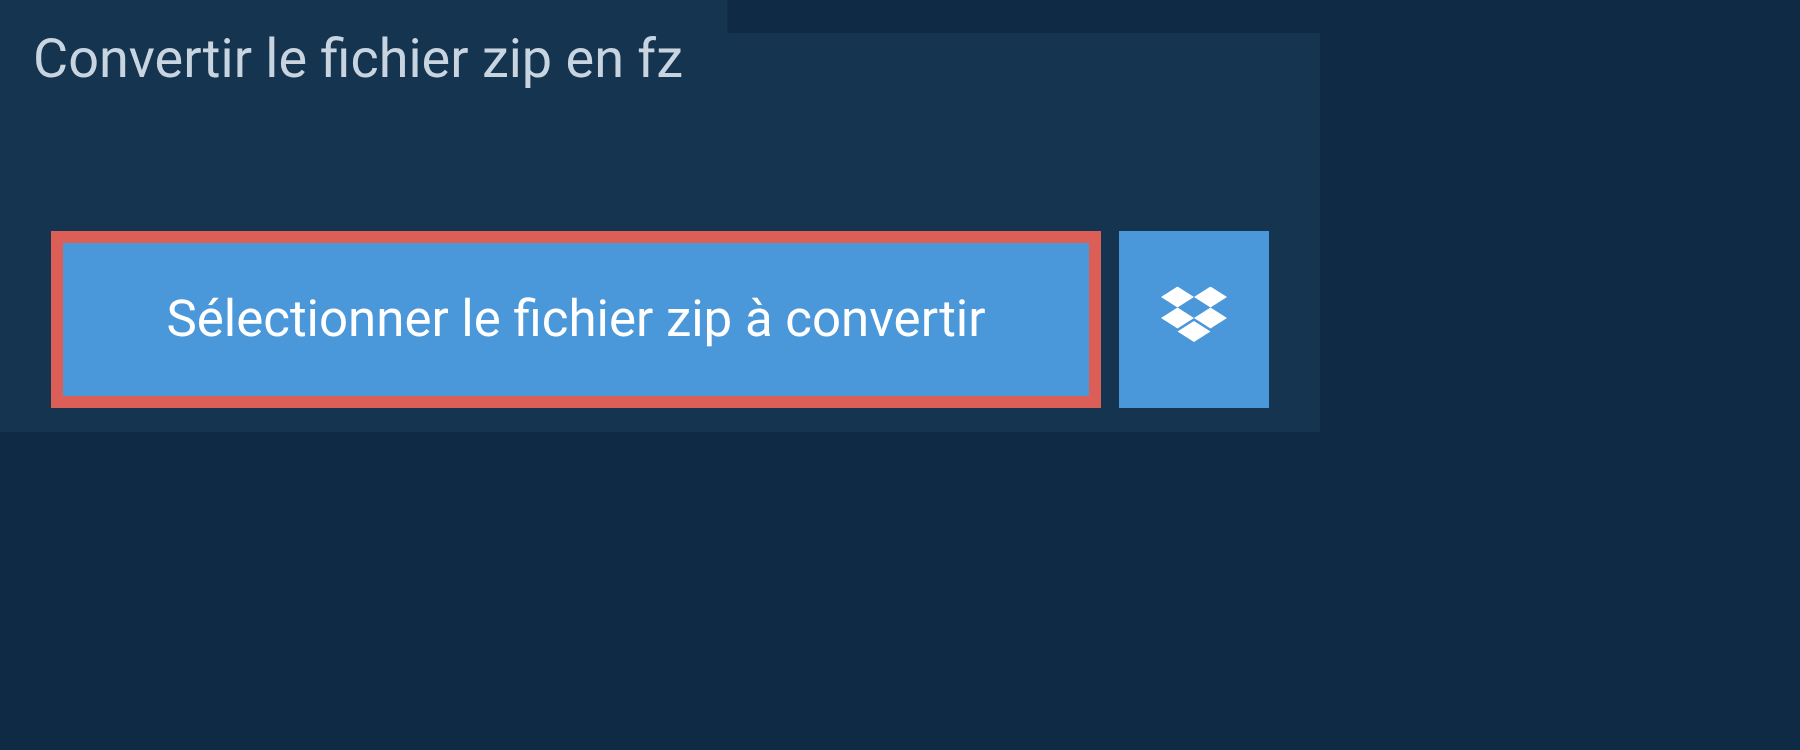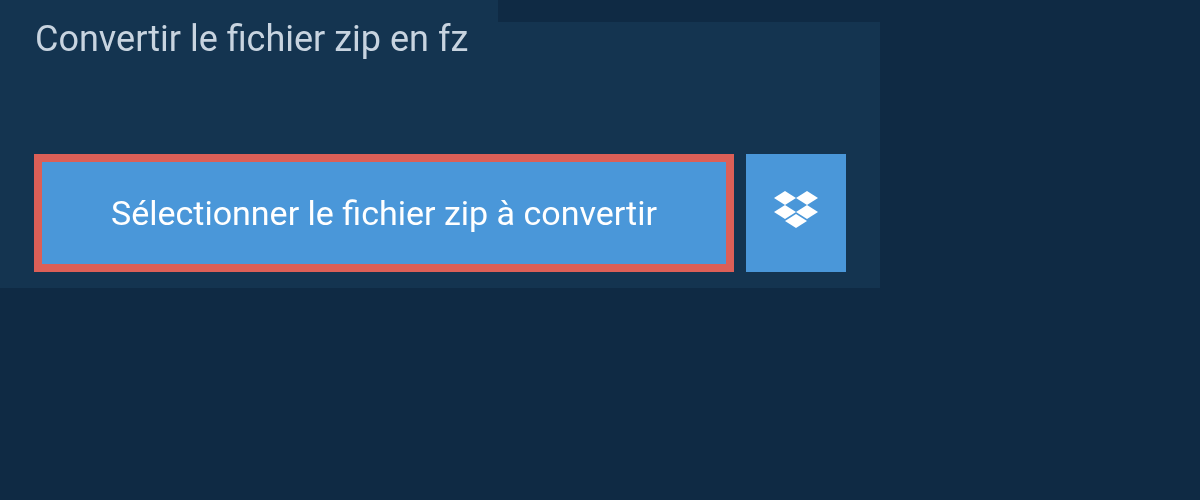--- a/index.html
+++ b/index.html
@@ -28,21 +28,20 @@
       top: 0;
       background-color: #143450;
       padding: 18px 30px 18px 22px;
       display: inline-block;
     }
     .tab-text {
       color: #c8d4e0;
       font-size: 36px;
       font-weight: 400;
       white-space: nowrap;
-      margin-left: 13px;
     }
     .button-row {
       position: absolute;
       left: 34px;
       top: 132px;
       display: flex;
       gap: 12px;
       align-items: stretch;
       height: 118px;
     }

